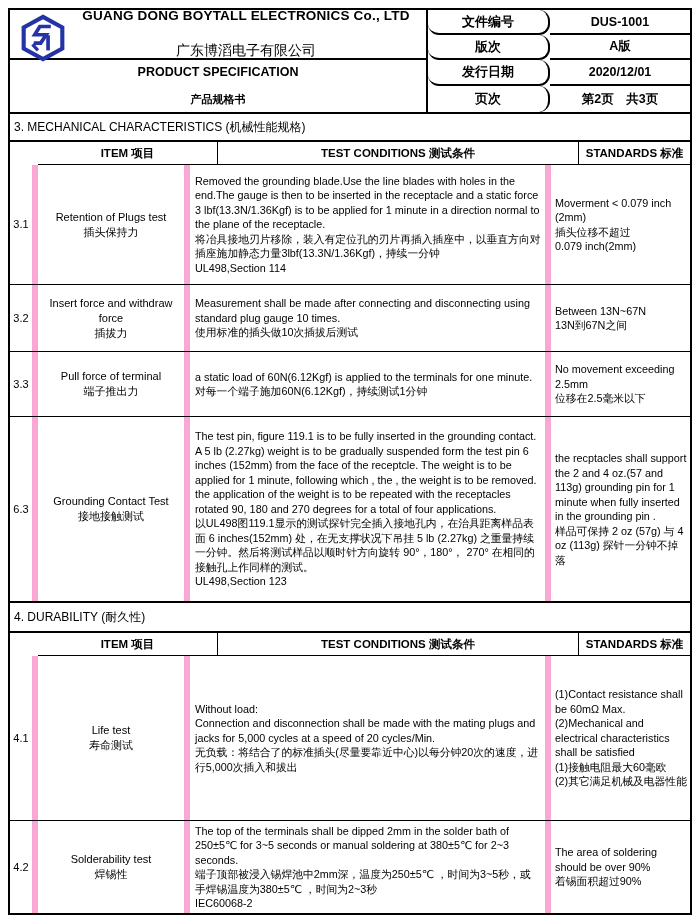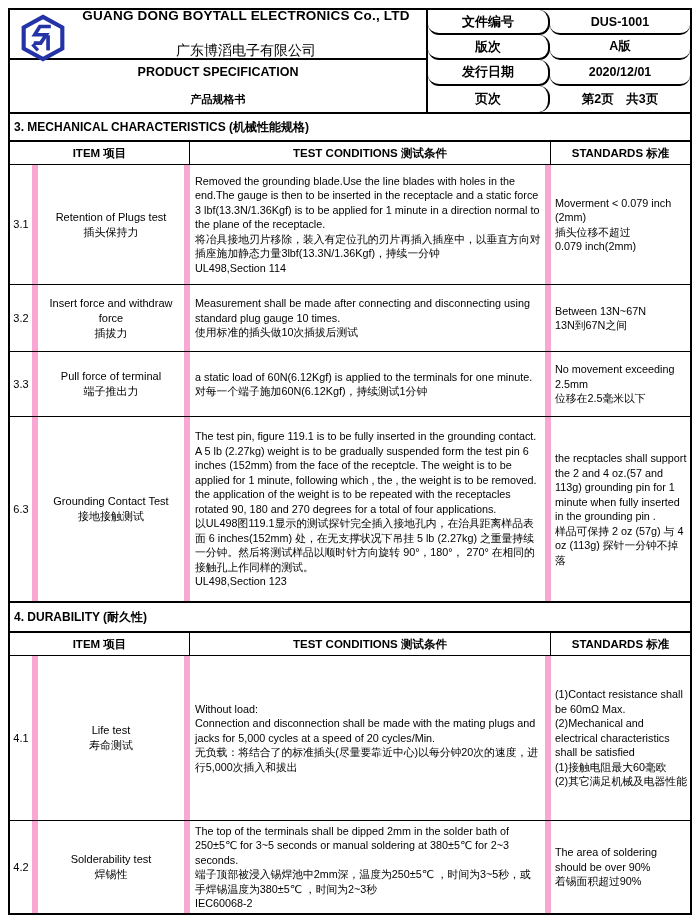--- a/index.html
+++ b/index.html
@@ -9,27 +9,27 @@
   
   .hdr { display:grid; grid-template-columns:418px 122px 1fr; grid-template-rows:25px 25px 26px 26px; border-bottom:2px solid #000; flex:0 0 102px; }
   .hdr-company { grid-column:1; grid-row:1 / span 2; border-right:2px solid #000; border-bottom:2px solid #000; position:relative; display:flex; flex-direction:column; align-items:center; justify-content:center; padding-left:56px; }
   .hdr-product { grid-column:1; grid-row:3 / span 2; border-right:2px solid #000; display:flex; flex-direction:column; align-items:center; justify-content:center; }
   .company-en { font-weight:bold; font-size:13.5px; letter-spacing:0.2px; }
   .company-cn { font-weight:normal; font-size:14px; margin-top:19px; }
   .product-en { font-weight:bold; font-size:12.5px; }
   .product-cn { font-weight:bold; font-size:11px; margin-top:13px; }
   .logo { position:absolute; left:10px; top:4px; }
   .info-label { border-right:2px solid #000; border-bottom:2px solid #000; display:flex; align-items:center; justify-content:center; font-weight:bold; font-size:13px;border-radius:11px; }
-  .info-value { border-bottom:2px solid #000; display:flex; align-items:center; justify-content:center; font-weight:bold; font-size:12.5px;border-radius:10px; }
+  .info-value { border-bottom:2px solid #000; display:flex; align-items:center; justify-content:center; font-weight:bold; font-size:12.5px; }
   .rl { border-bottom:none !important; }
 
   
-  .sec-title { flex:0 0 28px; border-bottom:2px solid #000; display:flex; align-items:center; padding-left:4px; font-weight:bold; font-size:12px; }
+  .sec-title { flex:0 0 28px; border-bottom:2px solid #000; display:flex; align-items:center; padding-left:4px; font-weight:normal; font-size:12px; }
   .sec-title4 { flex:0 0 30px; }
-  .col-hdr { display:grid; grid-template-columns:180px 361px 1fr; border-bottom:1px solid #000; flex:0 0 23px; }
+  .col-hdr { display:grid; grid-template-columns:180px 361px 1fr; border-bottom:1px solid #000; flex:0 0 23px;margin-left:28px; }
   .col-hdr > div { display:flex; align-items:center; justify-content:center; font-weight:bold; font-size:11.5px; border-right:1px solid #000; }
   .col-hdr > div:last-child { border-right:none; }
 
   
   .row { display:grid; grid-template-columns:28px 152px 361px 1fr; border-bottom:1px solid #000; }
   .row:last-of-type.bold-bottom { border-bottom:2px solid #000; }
   .c { border-right:6px solid #f9a8d4; font-size:10.8px; line-height:14.5px; white-space:pre-line; overflow:hidden; }
   .c-no { display:flex; align-items:center; justify-content:center; font-size:11px; }
   .c-item { display:flex; align-items:center; justify-content:center; text-align:center; font-size:11px; line-height:15px; padding:2px; }
   .c-test { display:flex; align-items:center; padding:2px 4px 2px 5px; text-align:left; }

